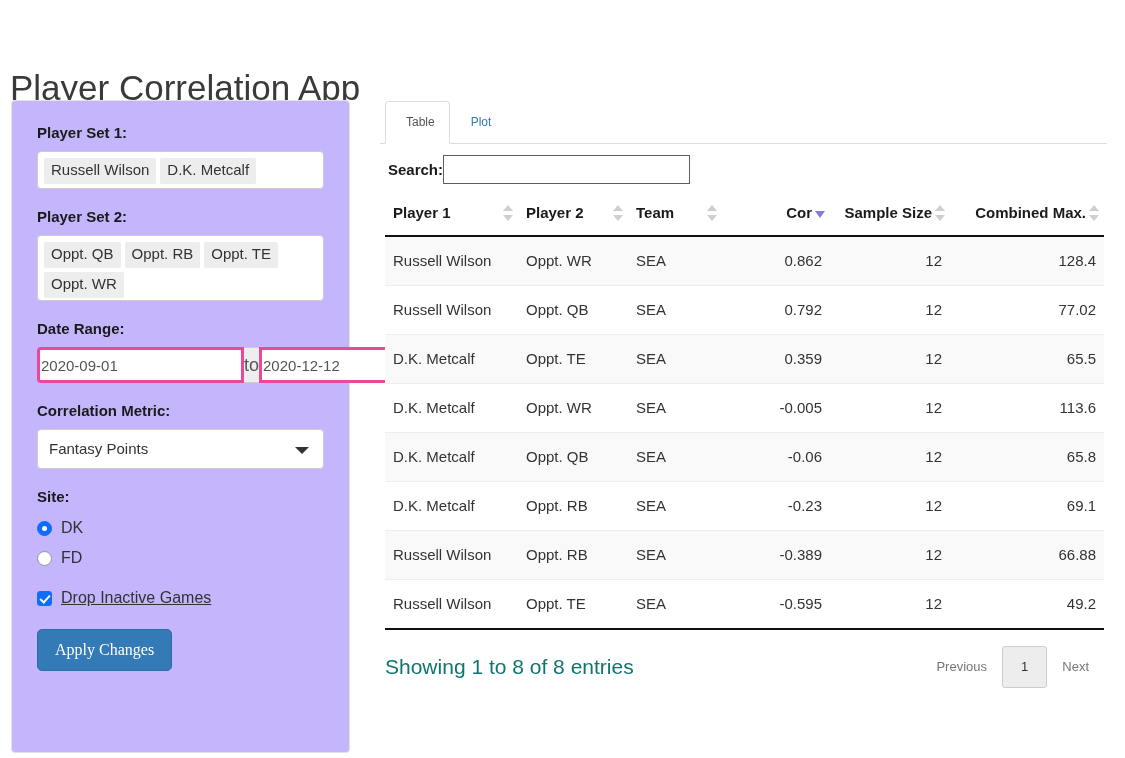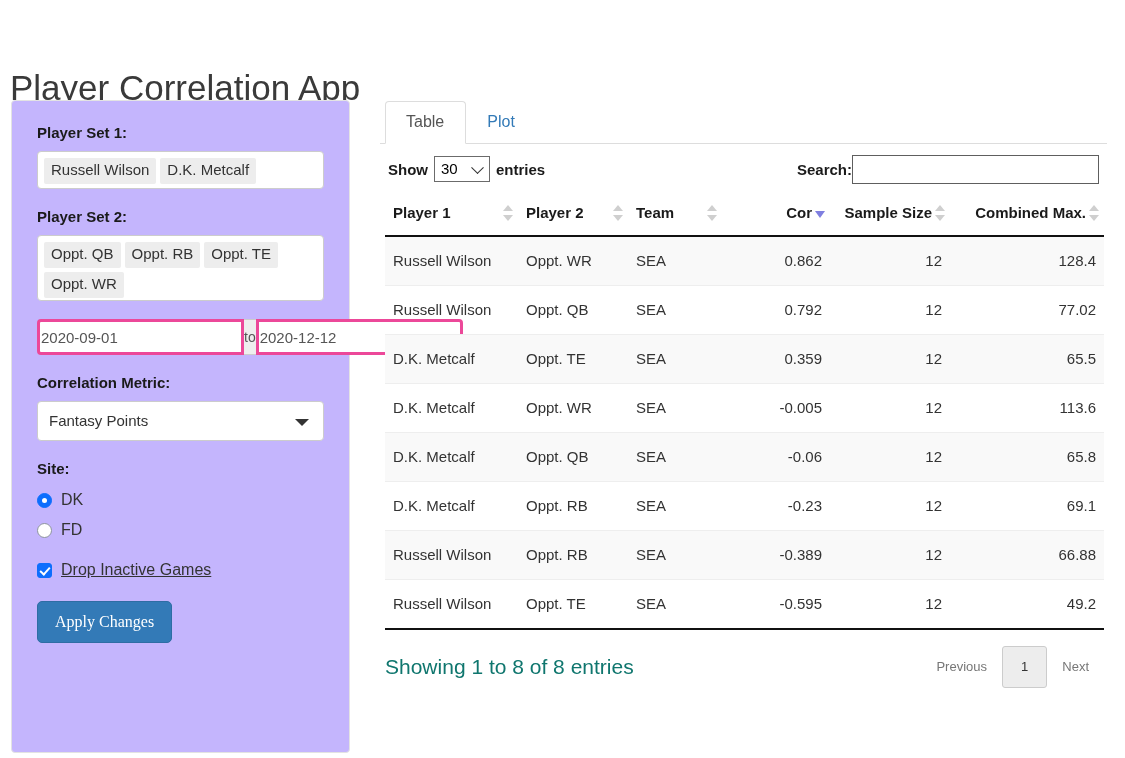--- a/index.html
+++ b/index.html
@@ -79,21 +79,21 @@
     height: 36px;
     border-radius: 4px 0 0 4px;
     padding: 1px;
     font-family: "Liberation Sans", sans-serif;
   }
   .date-sep {
     width: 35px;
     background: #eeeeee;
     border-top: 1px solid #cccccc;
     border-bottom: 1px solid #cccccc;
-    font-size: 14px;
+    font-size: 18px;
     color: #555555;
     text-align: center;
     line-height: 34px;
     height: 36px;
   }
   .date-input.right {
     border-radius: 0 4px 4px 0;
   }
 
   .select-box {
@@ -194,22 +194,22 @@
   }
 
   .tabs {
     display: flex;
     align-items: flex-end;
     height: 44px;
     border-bottom: 1px solid #dddddd;
     padding-left: 5px;
   }
   .tab {
-    font-size: 16px;
-    padding: 10px 21px 11px 20px;
+    font-size: 12px;
+    padding: 10px 14px 11px 20px;
     line-height: 20px;
     cursor: pointer;
     border: 1px solid transparent;
     border-radius: 4px 4px 0 0;
     margin-bottom: -1px;
   }
   .tab.active {
     color: #555555;
     background: #ffffff;
     border-color: #dddddd #dddddd #ffffff;
@@ -389,20 +389,21 @@
       <div class="field-label">Player Set 2:</div>
       <div class="token-box">
         <span class="token">Oppt. QB</span>
         <span class="token">Oppt. RB</span>
         <span class="token">Oppt. TE</span>
         <span class="token">Oppt. WR</span>
       </div>
     </div>
 
     <div class="group">
+      <div class="field-label">Date Range:</div>
       <div class="daterange">
         <input class="date-input" type="text" readonly="" value="2020-09-01" style="">
         <div class="date-sep">to</div>
         <input class="date-input right" type="text" readonly="" value="2020-12-12" style="">
       </div>
     </div>
 
     <div class="group">
       <div class="field-label">Correlation Metric:</div>
       <div class="select-box">
@@ -433,28 +434,20 @@
   </div>
 
   <div class="main">
 
     <div class="tabs">
       <div class="tab active">Table</div>
       <div class="tab inactive">Plot</div>
     </div>
 
     <div class="table-controls">
-      <div class="show-entries">
-        <span>Show</span>
-        <span class="entries-select">
-          <span>30</span>
-          <span class="entries-caret"></span>
-        </span>
-        <span>entries</span>
-      </div>
       <div class="search-wrap">
         <span class="search-label">Search:</span>
         <input class="search-input" type="text" placeholder="" style="">
       </div>
     </div>
 
     <table class="dt">
       <colgroup>
         <col style="width:133px">
         <col style="width:110px">

